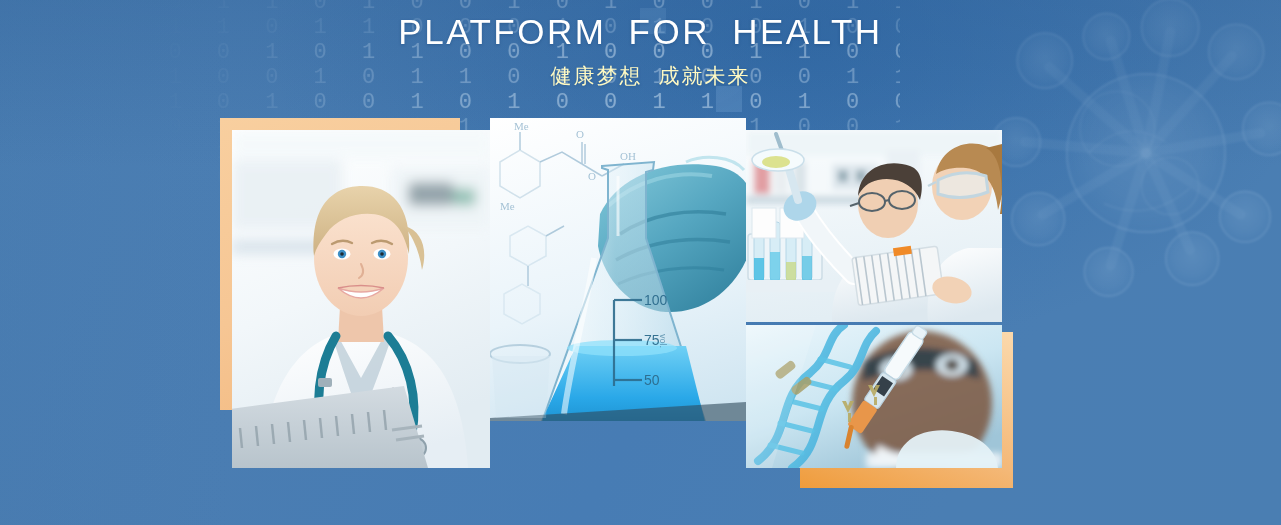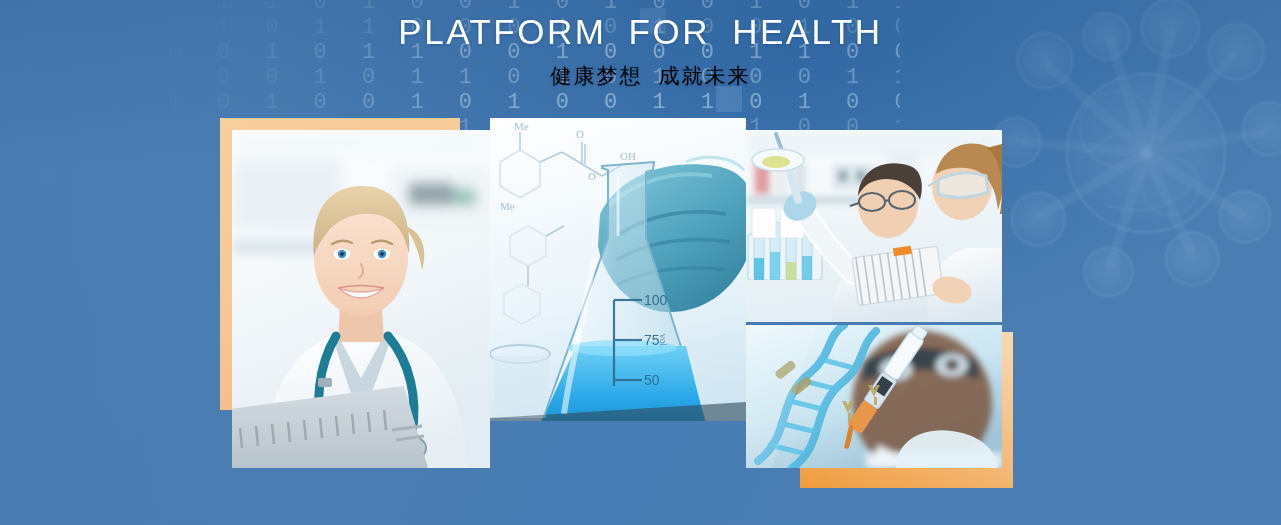--- a/index.html
+++ b/index.html
@@ -113,21 +113,21 @@
     color: #ffffff;
     font-weight: 400;
     line-height: 44px;
     word-spacing: 10px;
     text-shadow: 0 1px 3px rgba(20,60,110,0.35);
   }
   .title-sub {
     margin-top: 7px;
     font-size: 21px;
     letter-spacing: 2px;
-    color: #000000;
+    color: #fef9c3;
     font-weight: 400;
     line-height: 30px;
     word-spacing: 8px;
     text-shadow: 0 1px 3px rgba(20,60,110,0.35);
     padding-left: 20px;
   }
 </style>
 </head>
 <body>
 

